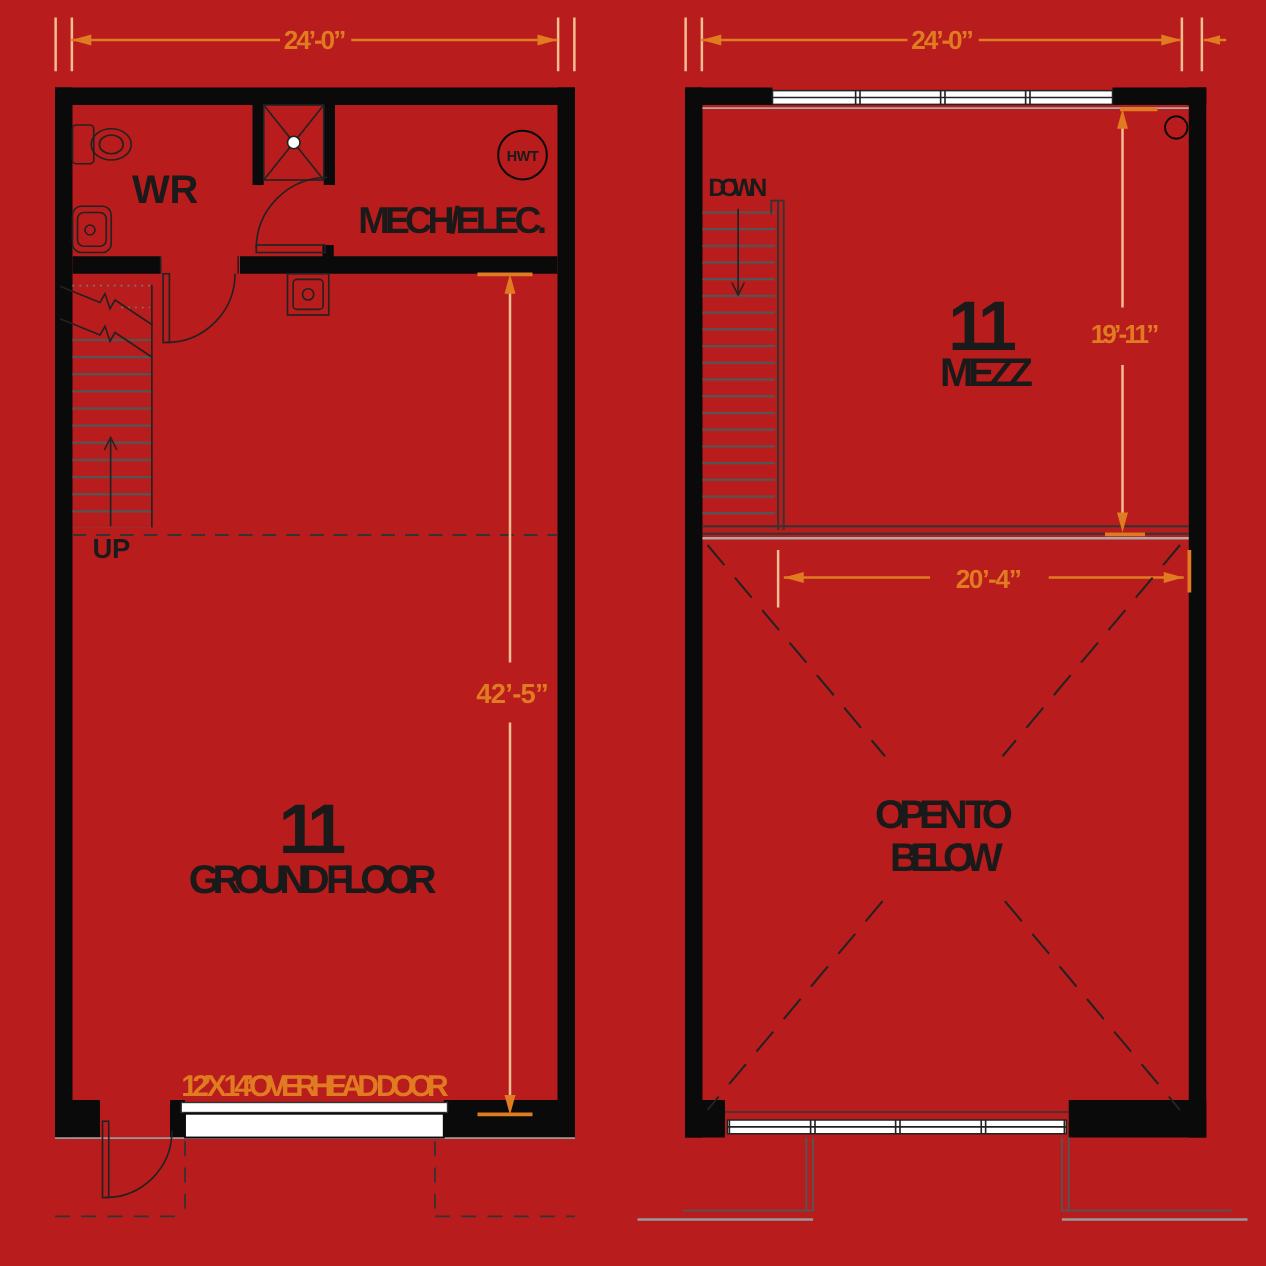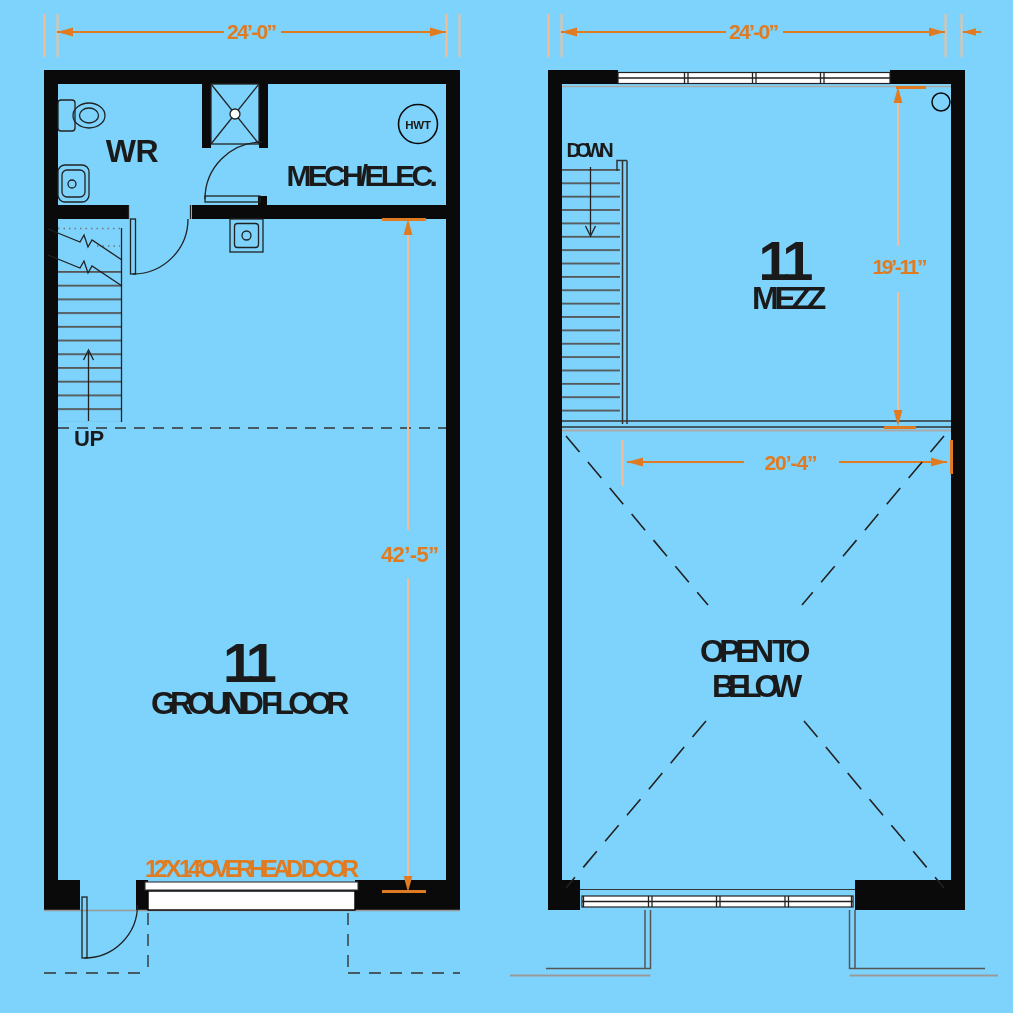--- a/index.html
+++ b/index.html
@@ -1,16 +1,16 @@
 <!DOCTYPE html>
 <html><head>
 <meta charset="utf-8">
 <style>
   html,body{margin:0;padding:0;background:#ffffff;}
-  #canvas{width:1013px;height:1013px;position:relative;background:#7dd3fc;overflow:hidden;}
+  #canvas{width:1013px;height:1013px;position:relative;background:#b91c1c;overflow:hidden;}
   svg{display:block;}
   text{font-family:"Liberation Sans", sans-serif;fill:#1a1a1a;}
   .lbl{font-weight:600;letter-spacing:-0.3px;}
   .big{font-weight:800;}
   .dim{font-weight:600;fill:#E07B21;}
   .thin{stroke:#222;stroke-width:1.3;fill:none;}
   .wall{fill:#0a0a0a;stroke:none;}
   .witness{stroke:#F4BE92;stroke-width:2;fill:none;}
   .dimline{stroke:#E07B21;stroke-width:2;fill:none;}
   .dimtick{stroke:#E07B21;stroke-width:3;fill:none;}

